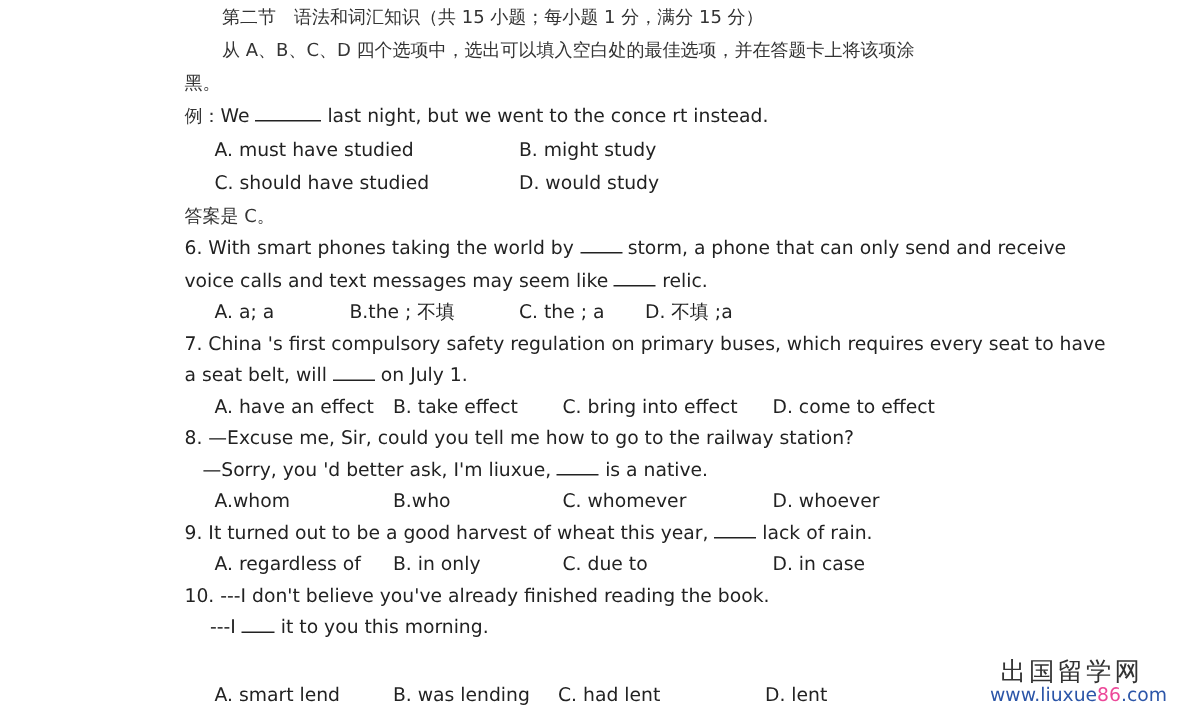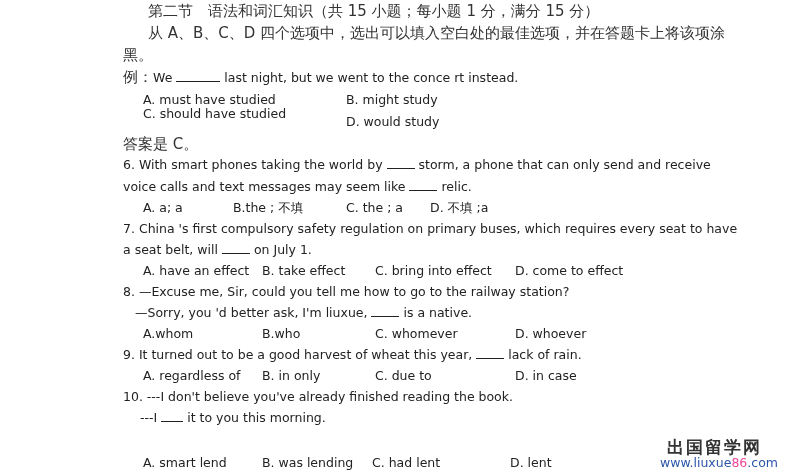--- a/index.html
+++ b/index.html
@@ -1,40 +1,40 @@
 <!DOCTYPE html>
 <html><head>
   <meta charset="utf-8">
   <style>
     html, body { margin: 0; padding: 0; }
     body {
       width: 800px; height: 473px; background: #ffffff; position: relative; overflow: hidden;
       font-family: "DejaVu Sans", "Liberation Sans", sans-serif; color: #222222;
     }
     .line { position: absolute; white-space: nowrap; font-size: 12.5px; line-height: 16px; }
-    .cn { font-family: "DejaVu Sans", sans-serif; font-size: 15px; color: #333333; }
+    .cn { font-family: "DejaVu Sans", sans-serif; font-size: 12px; color: #333333; }
     .opt { position: absolute; white-space: nowrap; font-size: 12.5px; line-height: 16px; }
     .blank { display: inline-block; border-bottom: 1px solid #222; vertical-align: baseline; height: 10px; }
-    .wm-cn { position: absolute; left: 667px; top: 436px; font-size: 17px; letter-spacing: 2px; color: #333333; font-weight: bold; }
+    .wm-cn { position: absolute; left: 667px; top: 436px; font-size: 17px; letter-spacing: 2px; color: #333333; font-weight: normal; }
     .wm-url { position: absolute; left: 660px; top: 455px; font-size: 12.5px; color: #2b55a8; font-family: "DejaVu Sans", sans-serif; }
     .wm-url .num { color: #ec4899; }
   </style>
 </head>
 <body>
 
 <div class="line cn" style="left:148px; top:3px;">第二节　语法和词汇知识（共 15 小题；每小题 1 分，满分 15 分）</div>
 <div class="line cn" style="left:148px; top:25px;">从 A、B、C、D 四个选项中，选出可以填入空白处的最佳选项，并在答题卡上将该项涂</div>
 <div class="line cn" style="left:123px; top:47px;">黑。</div>
 
 <div class="line" style="left:123px; top:69px;">
   <span class="cn">例：</span><span>We </span><span class="blank" style="width:44px;"></span><span> last night, but we went to the conce rt instead.</span>
 </div>
 <div class="opt" style="left:143px; top:92px;">A. must have studied</div>
 <div class="opt" style="left:346px; top:92px;">B. might study</div>
-<div class="opt" style="left:143px; top:106px;">C. should have studied</div>
+<div class="opt" style="left:143px; top:114px;">C. should have studied</div>
 <div class="opt" style="left:346px; top:114px;">D. would study</div>
 <div class="line cn" style="left:123px; top:136px;">答案是 C。</div>
 
 <div class="line" style="left:123px; top:157px;">
   <span>6. With smart phones taking the world by </span><span class="blank" style="width:28px;"></span><span> storm, a phone that can only send and receive</span>
 </div>
 <div class="line" style="left:123px; top:179px;">
   <span>voice calls and text messages may seem like </span><span class="blank" style="width:28px;"></span><span> relic.</span>
 </div>
 <div class="opt" style="left:143px; top:200px;">A. a; a</div>

